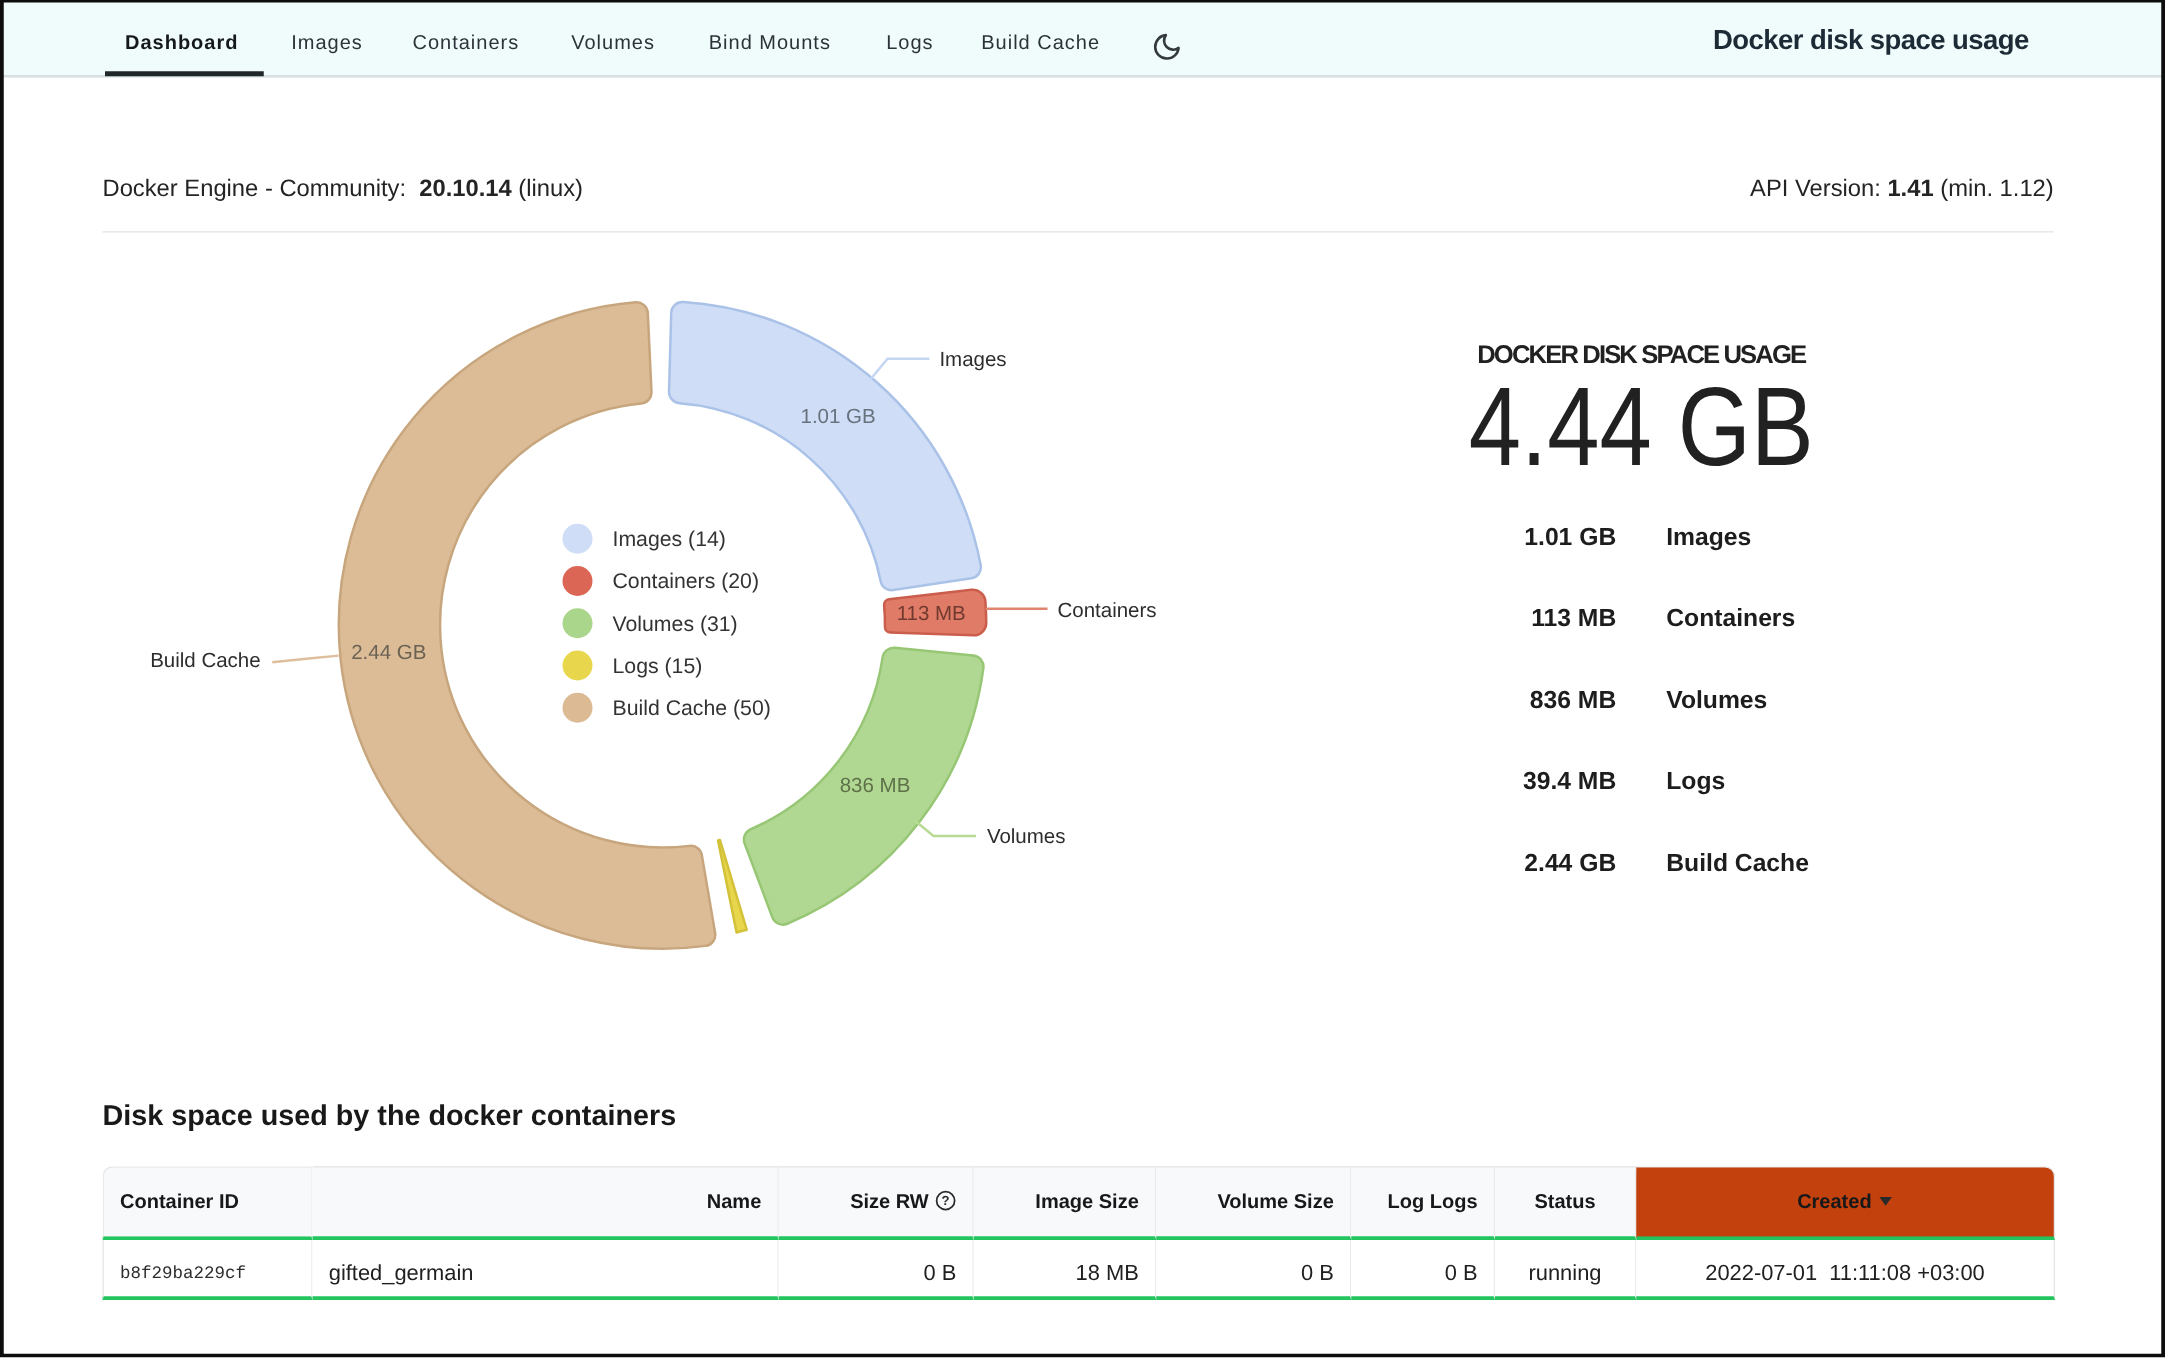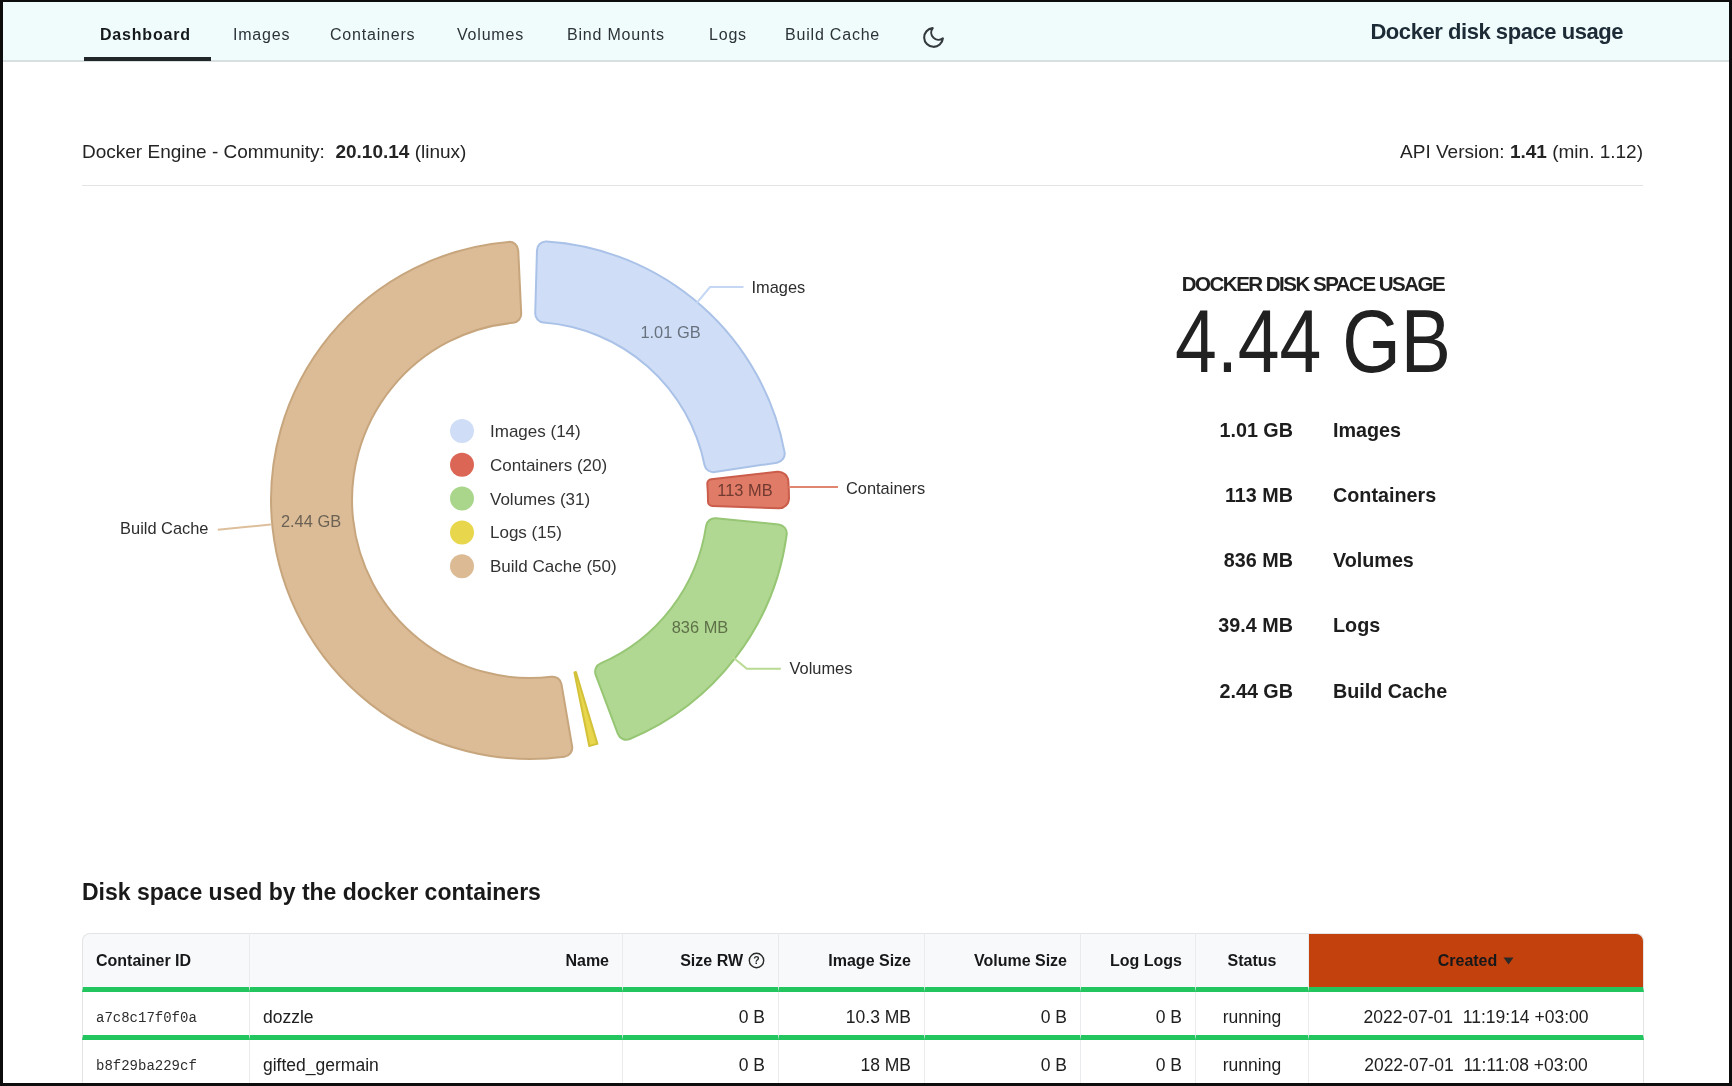--- a/index.html
+++ b/index.html
@@ -27,21 +27,21 @@
 
 .usage-head { position:absolute; left:983px; top:272px; width:660px; text-align:center; font-size:20.5px; font-weight:bold; color:#212121; letter-spacing:-1.5px; }
 .usage-big { position:absolute; left:983px; top:290px; width:660px; text-align:center; font-size:89.5px; color:#212121; letter-spacing:0; transform:scaleX(0.84); transform-origin:50% 50%; }
 .urow { position:absolute; left:983px; width:660px; font-size:19.75px; font-weight:bold; color:#1d1d1d; }
 .urow .val { position:absolute; right:350px; top:0; }
 .urow .lab { position:absolute; left:350px; top:0; }
 
 
 .h2 { position:absolute; left:82px; top:879px; font-size:23px; font-weight:bold; color:#191919; }
 table.grid { position:absolute; left:82px; top:933px; width:1562px; border-collapse:separate; border-spacing:0; font-size:17.5px; color:#202020; table-layout:fixed; }
-table.grid th, table.grid td { border-right:1px solid #e9ebed; border-bottom:5px solid #22c55e; padding:0 13px; overflow:hidden; white-space:nowrap; }
+table.grid th, table.grid td { border-right:1px solid #e9ebed; border-bottom:3px solid #22c55e; padding:0 13px; overflow:hidden; white-space:nowrap; }
 table.grid td { padding-top:8px; }
 table.grid th { background:#f8f9fa; font-weight:bold; height:59px; color:#17181a; font-size:16px; }
 table.grid td { height:48px; background:#fff; }
 table.grid th:first-child, table.grid td:first-child { border-left:1px solid #e2e4e6; }
 table.grid th { border-top:1px solid #e2e4e6; }
 table.grid th:last-child, table.grid td:last-child { border-right:1px solid #e2e4e6; }
 table.grid th.created { background:#c2410c; border-top-right-radius:8px; }
 table.grid th:first-child { border-top-left-radius:8px; }
 .mono { font-family:"Liberation Mono", monospace; font-size:14px; color:#2d2d2d; }
 .tr { text-align:right; }
@@ -144,30 +144,20 @@
           </svg></th>
 <th class="tr">Image Size</th>
 <th class="tr">Volume Size</th>
 <th class="tr">Log Logs</th>
 <th class="tc">Status</th>
 <th class="tc created">Created<svg class="sorticon" width="11" height="8" viewBox="0 0 11 8">
             <path d="M0.5 0.5 L10.5 0.5 L5.5 7.5 Z" fill="#2a2a2a"></path>
           </svg></th>
 </tr>
 <tr>
-<td class="mono">a7c8c17f0f0a</td>
-<td>dozzle</td>
-<td class="tr">0 B</td>
-<td class="tr">10.3 MB</td>
-<td class="tr">0 B</td>
-<td class="tr">0 B</td>
-<td class="tc">running</td>
-<td class="tc">2022-07-01&nbsp; 11:19:14&nbsp;+03:00</td>
-</tr>
-<tr>
 <td class="mono">b8f29ba229cf</td>
 <td>gifted_germain</td>
 <td class="tr">0 B</td>
 <td class="tr">18 MB</td>
 <td class="tr">0 B</td>
 <td class="tr">0 B</td>
 <td class="tc">running</td>
 <td class="tc">2022-07-01&nbsp; 11:11:08&nbsp;+03:00</td>
 </tr>
 </tbody>

